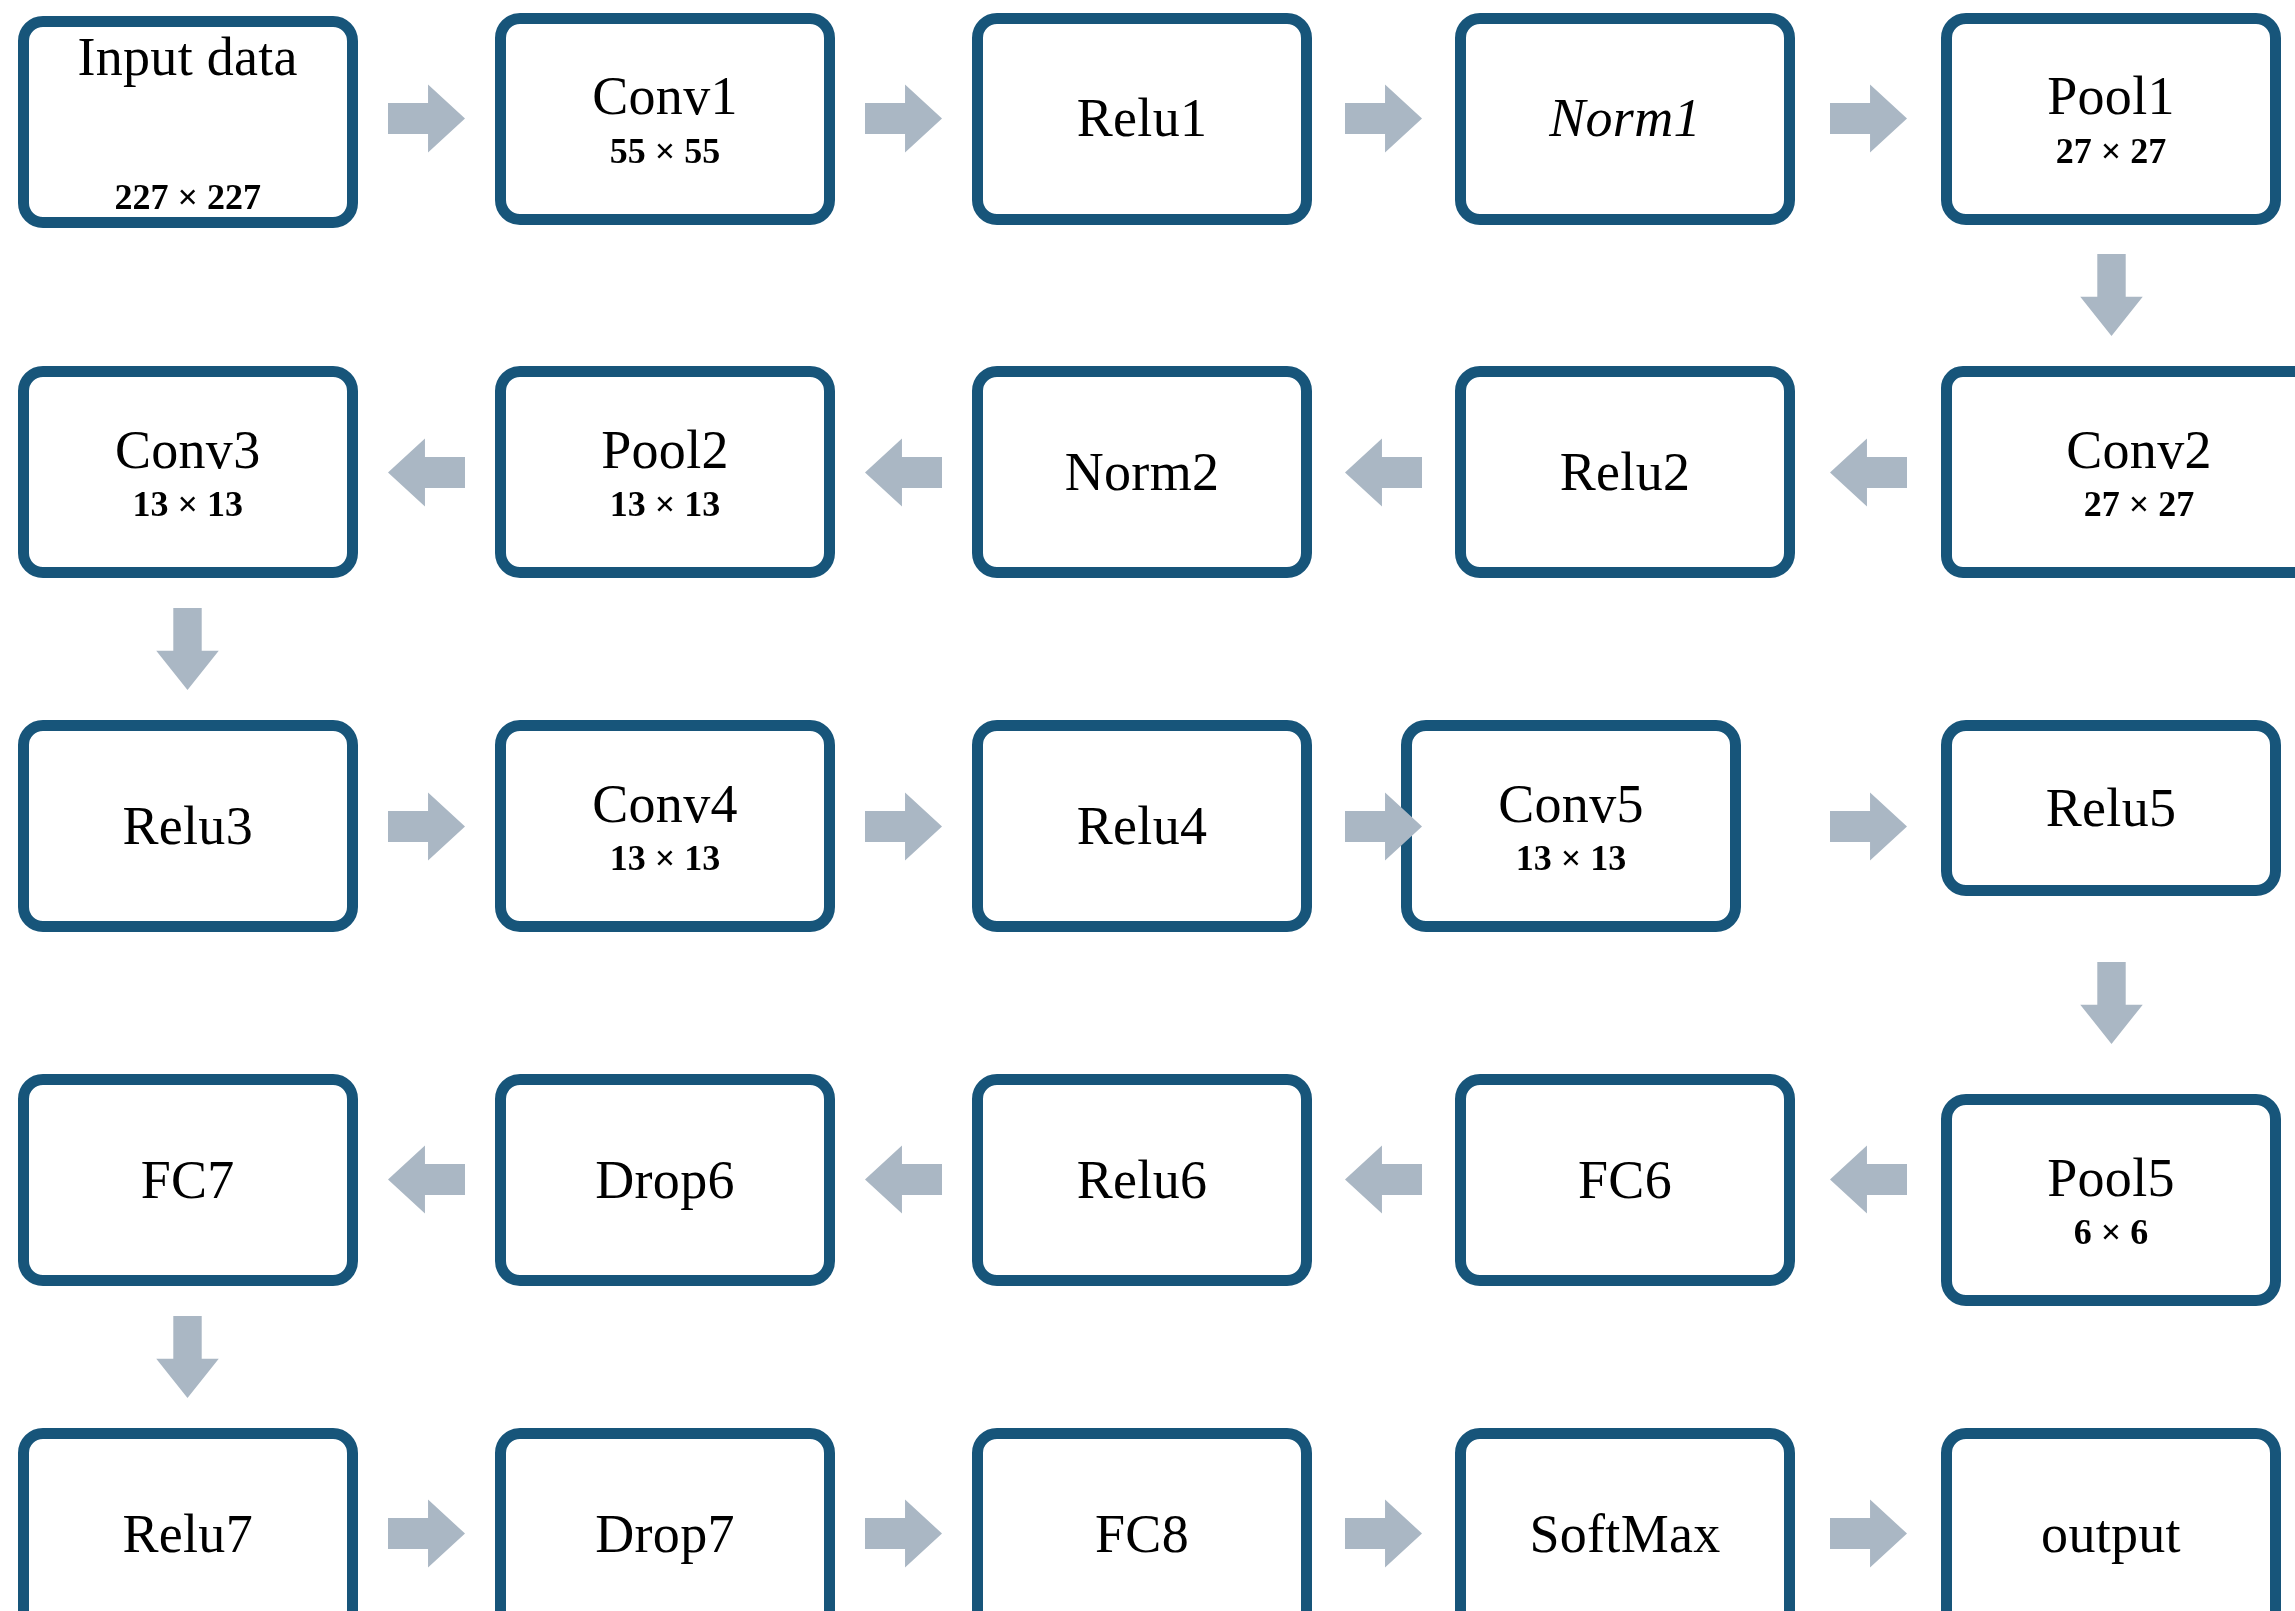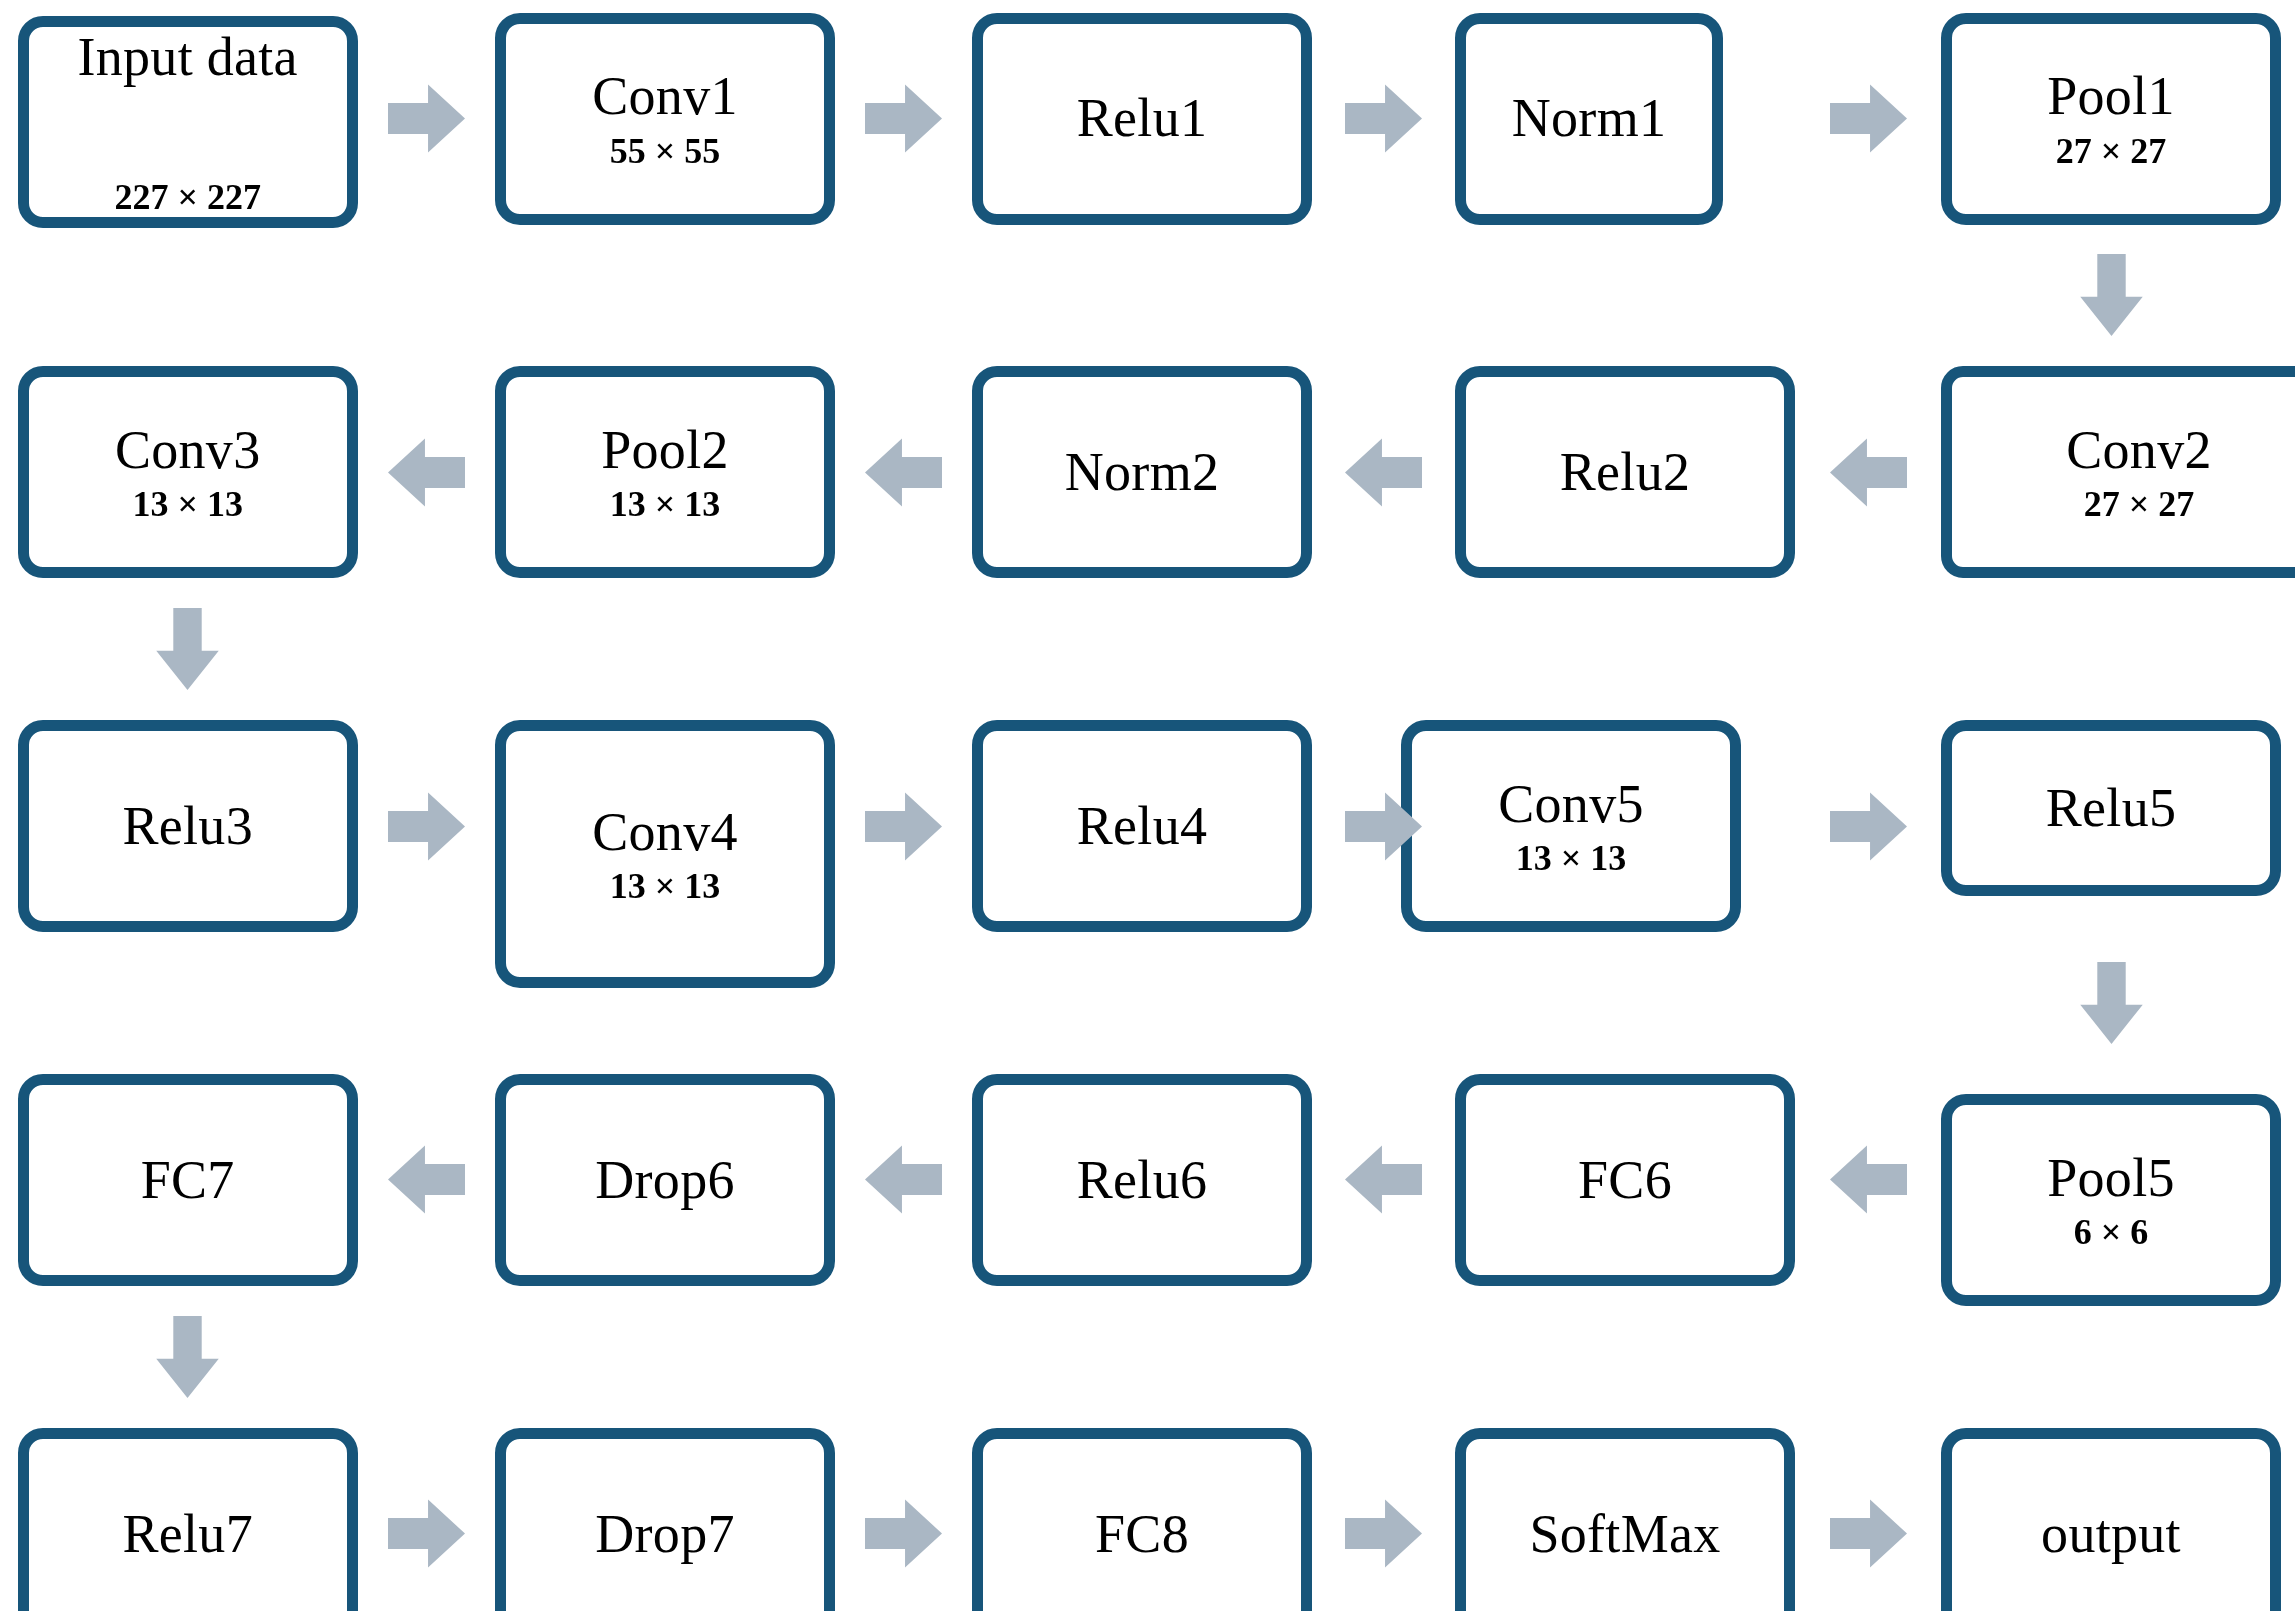--- a/index.html
+++ b/index.html
@@ -49,21 +49,21 @@
       <div class="l1">Input data</div>
       <div class="l2">227 × 227</div>
     </div>
     <div class="node" style="left: 495px; top: 12.6px; width: 340px; height: 212px;">
       <div class="l1">Conv1</div>
       <div class="l2">55 × 55</div>
     </div>
     <div class="node single" style="left: 972px; top: 12.6px; width: 340px; height: 212px;">
       <div class="l1">Relu1</div>
     </div>
-    <div class="node single" style="left: 1455px; top: 12.6px; width: 268px; height: 212px;">
+    <div class="node single" style="left: 1455px; top: 12.6px; width: 340px; height: 212px; font-style: italic;">
       <div class="l1">Norm1</div>
     </div>
     <div class="node" style="left: 1941px; top: 12.6px; width: 340px; height: 212px; justify-content: center;">
       <div class="l1">Pool1</div>
       <div class="l2">27 × 27</div>
     </div>
     <div class="node" style="left: 17.7px; top: 366px; width: 340px; height: 212px;">
       <div class="l1">Conv3</div>
       <div class="l2">13 × 13</div>
     </div>
@@ -77,21 +77,21 @@
     <div class="node single" style="left: 1455px; top: 366px; width: 340px; height: 212px;">
       <div class="l1">Relu2</div>
     </div>
     <div class="node" style="left: 1941px; top: 366px; width: 396px; height: 212px; border-radius: 22px;">
       <div class="l1">Conv2</div>
       <div class="l2">27 × 27</div>
     </div>
     <div class="node single" style="left: 17.7px; top: 720px; width: 340px; height: 212px;">
       <div class="l1">Relu3</div>
     </div>
-    <div class="node" style="left: 495px; top: 720px; width: 340px; height: 268px;">
+    <div class="node" style="left: 495px; top: 720px; width: 340px; height: 212px;">
       <div class="l1">Conv4</div>
       <div class="l2">13 × 13</div>
     </div>
     <div class="node single" style="left: 972px; top: 720px; width: 340px; height: 212px;">
       <div class="l1">Relu4</div>
     </div>
     <div class="node" style="left: 1401px; top: 720px; width: 340px; height: 212px;">
       <div class="l1">Conv5</div>
       <div class="l2">13 × 13</div>
     </div>

